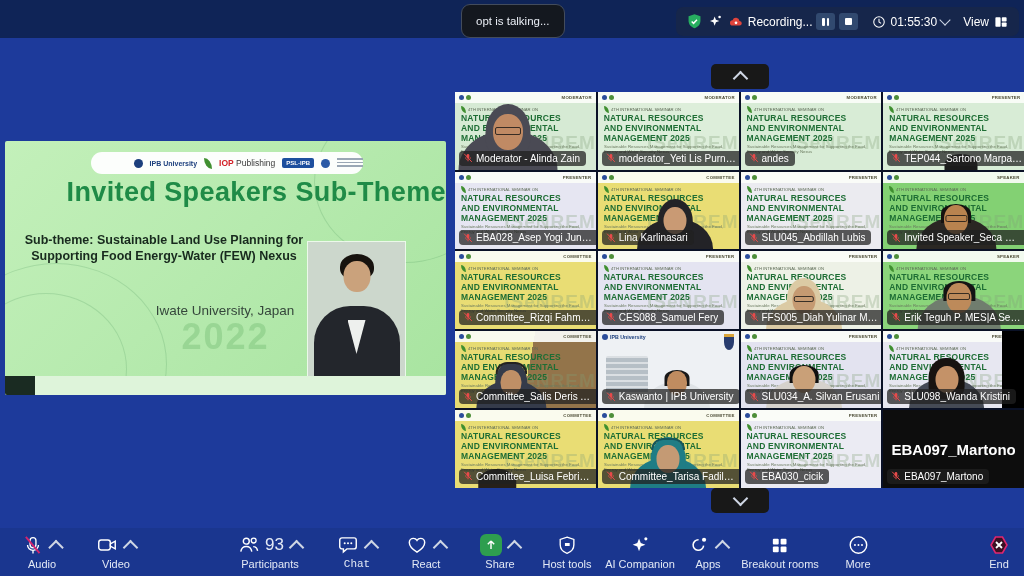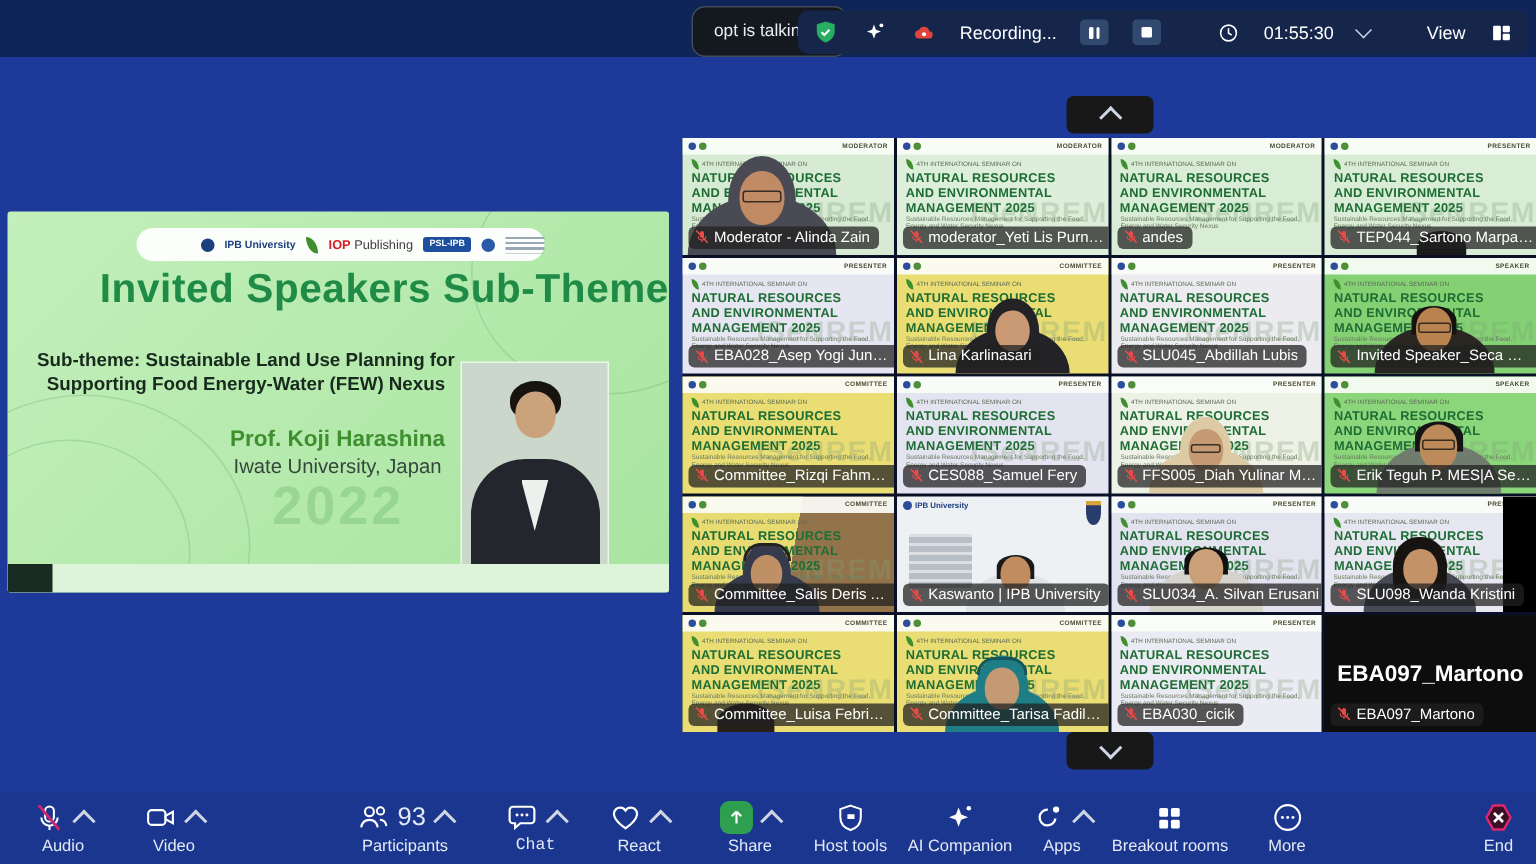--- a/index.html
+++ b/index.html
@@ -4,21 +4,21 @@
 <style>
   html,body{margin:0;padding:0;background:#0a1126;}
   #app{position:relative;width:1024px;height:576px;overflow:hidden;
        font-family:"Liberation Sans",sans-serif;background:#1d3a9b;}
   
   .topstrip{position:absolute;left:0;top:0;width:1024px;height:38px;background:#0f2457;}
   .talk-pill{position:absolute;left:461px;top:4px;height:32px;padding:0 14px;
     background:#14181f;border:1px solid #434c5c;border-radius:9px;color:#e9edf4;
     font-size:11.5px;display:flex;align-items:center;}
   .ctlbar{position:absolute;right:5px;top:7px;height:29px;background:#16264b;
-    border-radius:7px;display:flex;align-items:center;gap:16px;padding:0 10px;color:#fff;font-size:12px;}
+    border-radius:7px;display:flex;align-items:center;gap:4px;padding:0 10px;color:#fff;font-size:12px;}
   .ctlbtn{width:19px;height:17px;background:#31496f;border-radius:3px;display:flex;
     align-items:center;justify-content:center;gap:2px;}
   .ctlbtn .bar{width:2.5px;height:8px;background:#fff;border-radius:1px;}
   .ctlbtn .sq{width:7px;height:7px;background:#fff;border-radius:1px;}
   .chev-down{width:7px;height:7px;border-right:1.6px solid #cdd6e6;border-bottom:1.6px solid #cdd6e6;
     transform:rotate(45deg);margin-top:-3px;}
   .chev-up{width:9px;height:9px;border-right:2px solid #cfd6e4;border-top:2px solid #cfd6e4;
     transform:rotate(-45deg);margin-top:4px;}
   .chev-dn{width:9px;height:9px;border-right:2px solid #cfd6e4;border-bottom:2px solid #cfd6e4;
     transform:rotate(45deg);margin-top:-4px;}
@@ -166,21 +166,20 @@
       <span class="lg-dot"></span>
       <span class="lg-txt">IPB University</span>
       <span class="lg-leaf"></span>
       <span class="lg-iop"><b>IOP</b><span> Publishing</span></span>
       <span class="lg-psl">PSL-IPB</span>
       <span class="lg-dot" style="background:#2b5aa6;"></span>
       <span class="lg-lines"></span>
     </div>
     <div class="slide-title">Invited Speakers Sub-Theme</div>
     <div class="subtheme">Sub-theme: Sustainable Land Use Planning for Supporting Food Energy-Water (FEW) Nexus</div>
-    <div class="spk-name">Prof. Koji Harashina</div>
     <div class="spk-aff">Iwate University, Japan</div>
     <div class="photo">
       <div class="ph-hair"></div>
       <div class="ph-face"></div>
       <div class="ph-suit"></div>
       <div class="ph-shirt"></div>
     </div>
     <div class="slide-foot"></div>
     <div class="slide-foot-dark"></div>
   </div>

